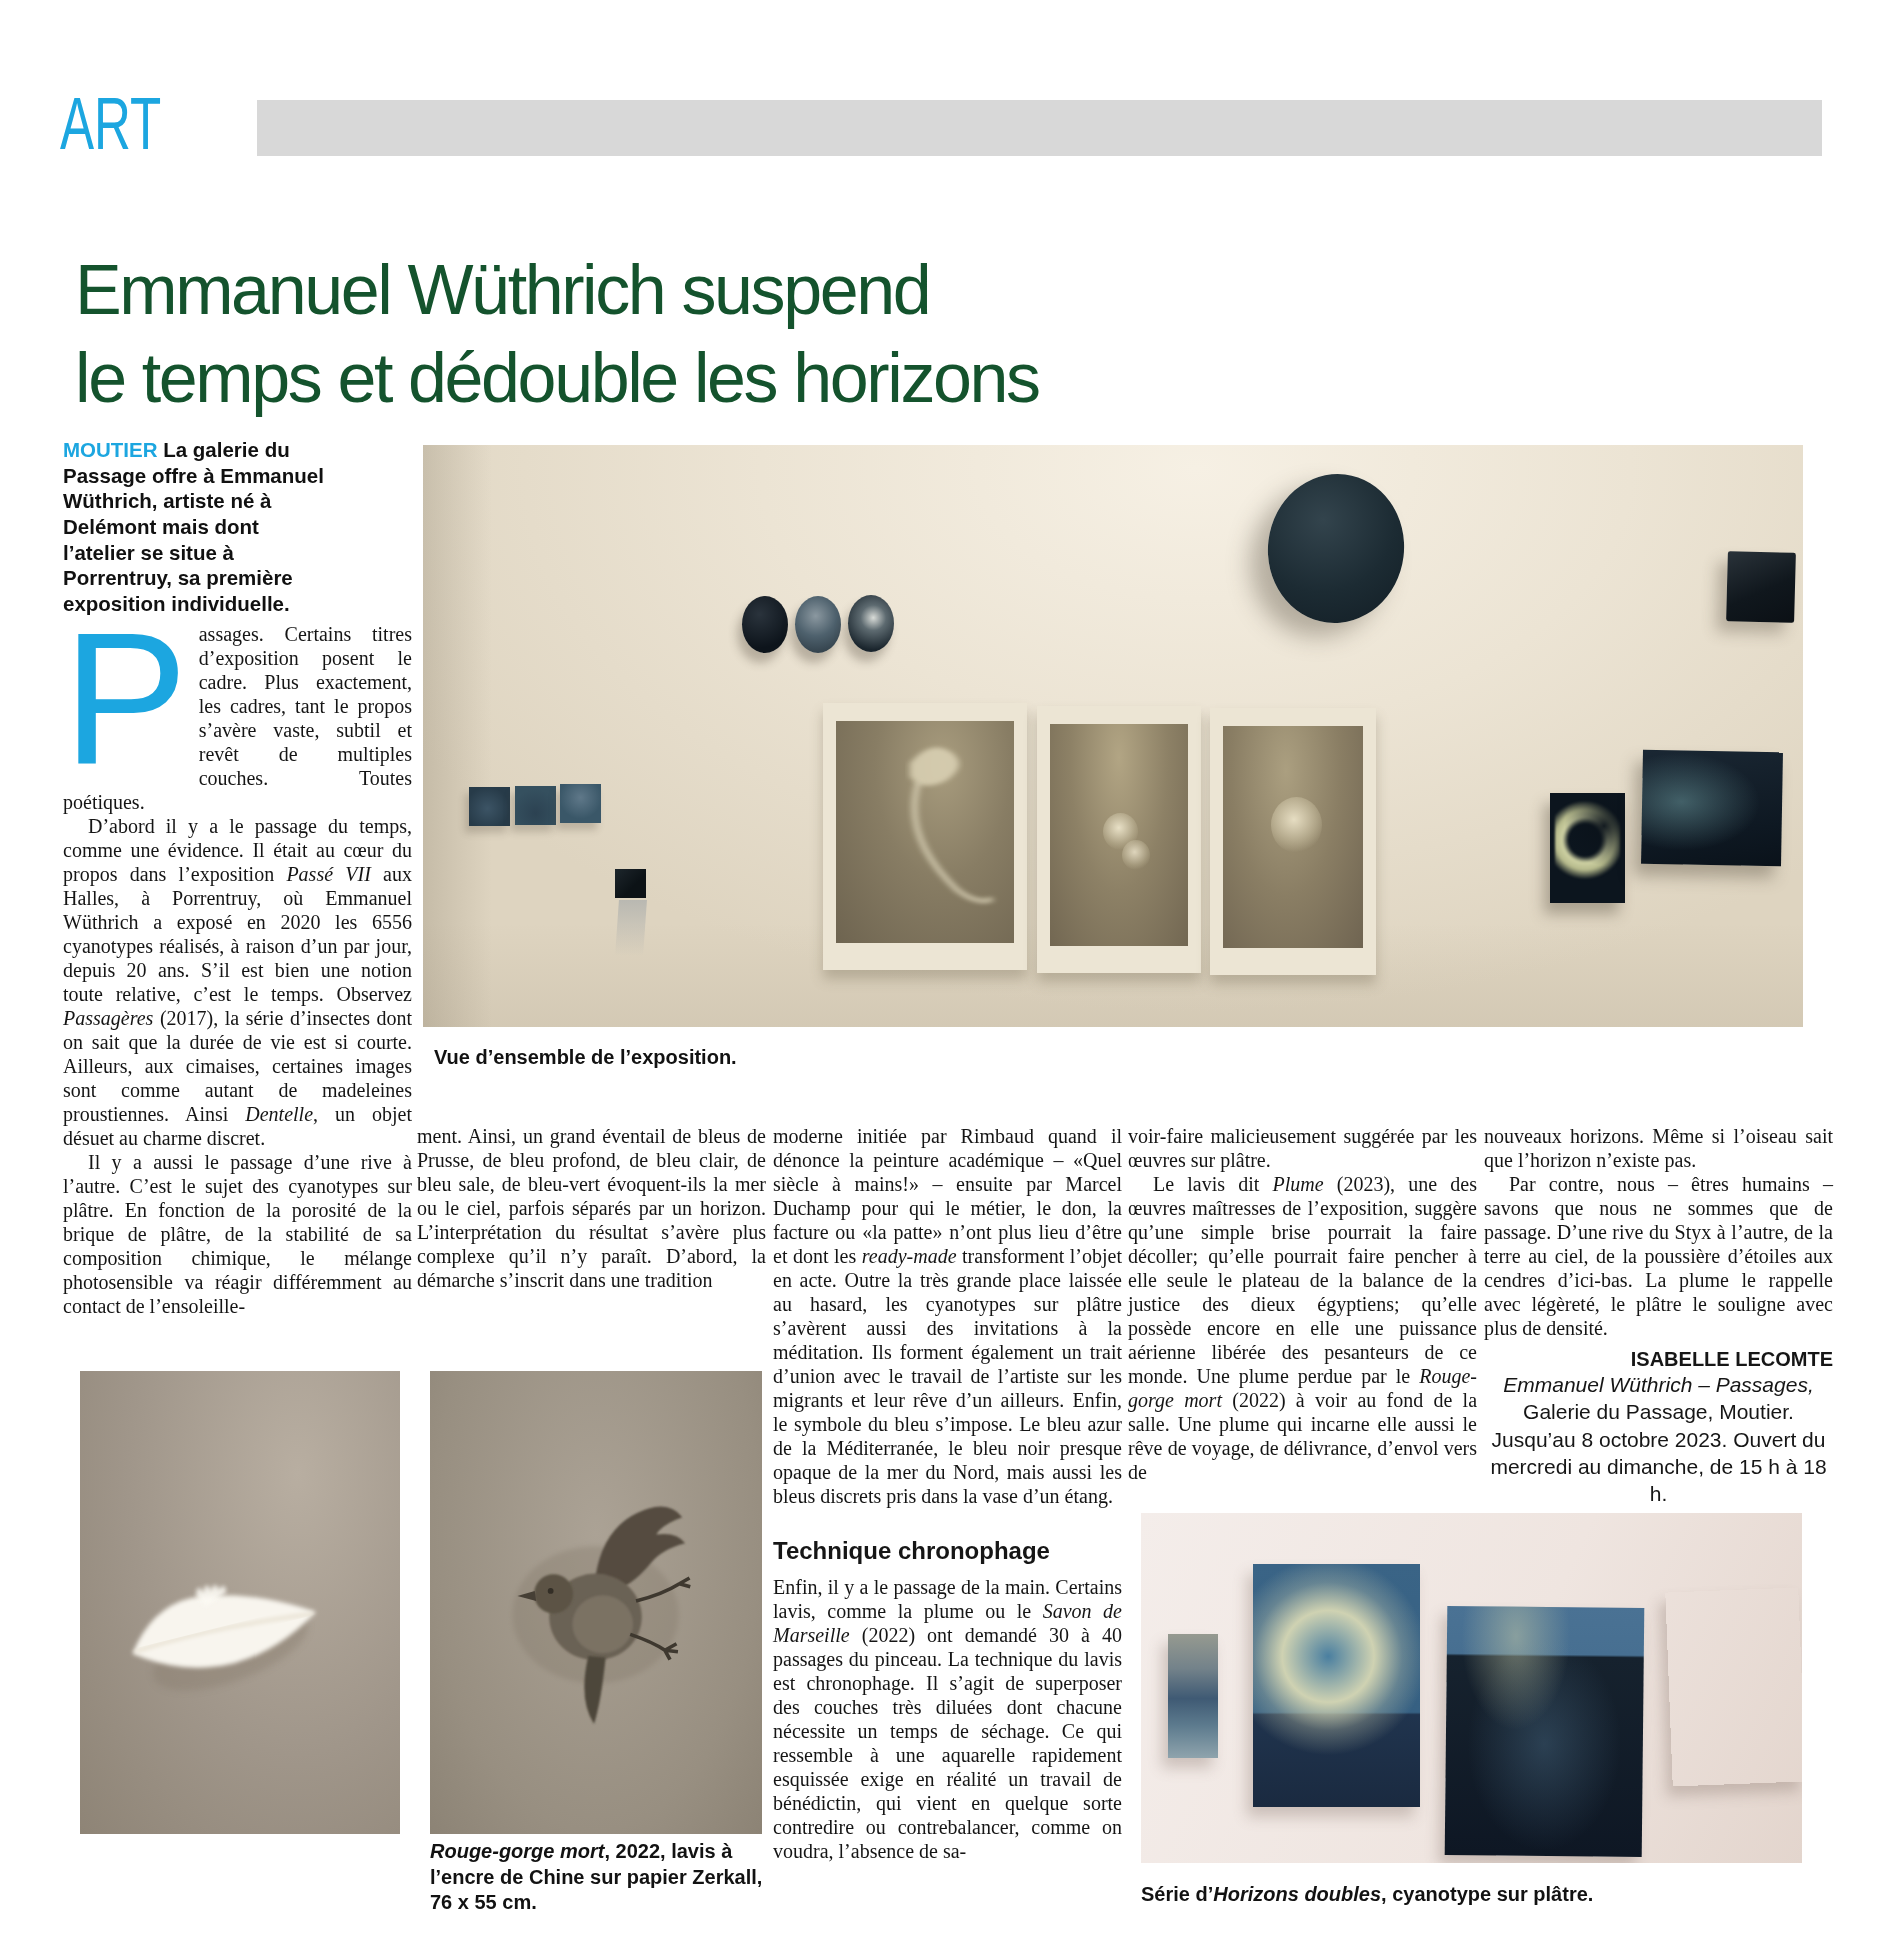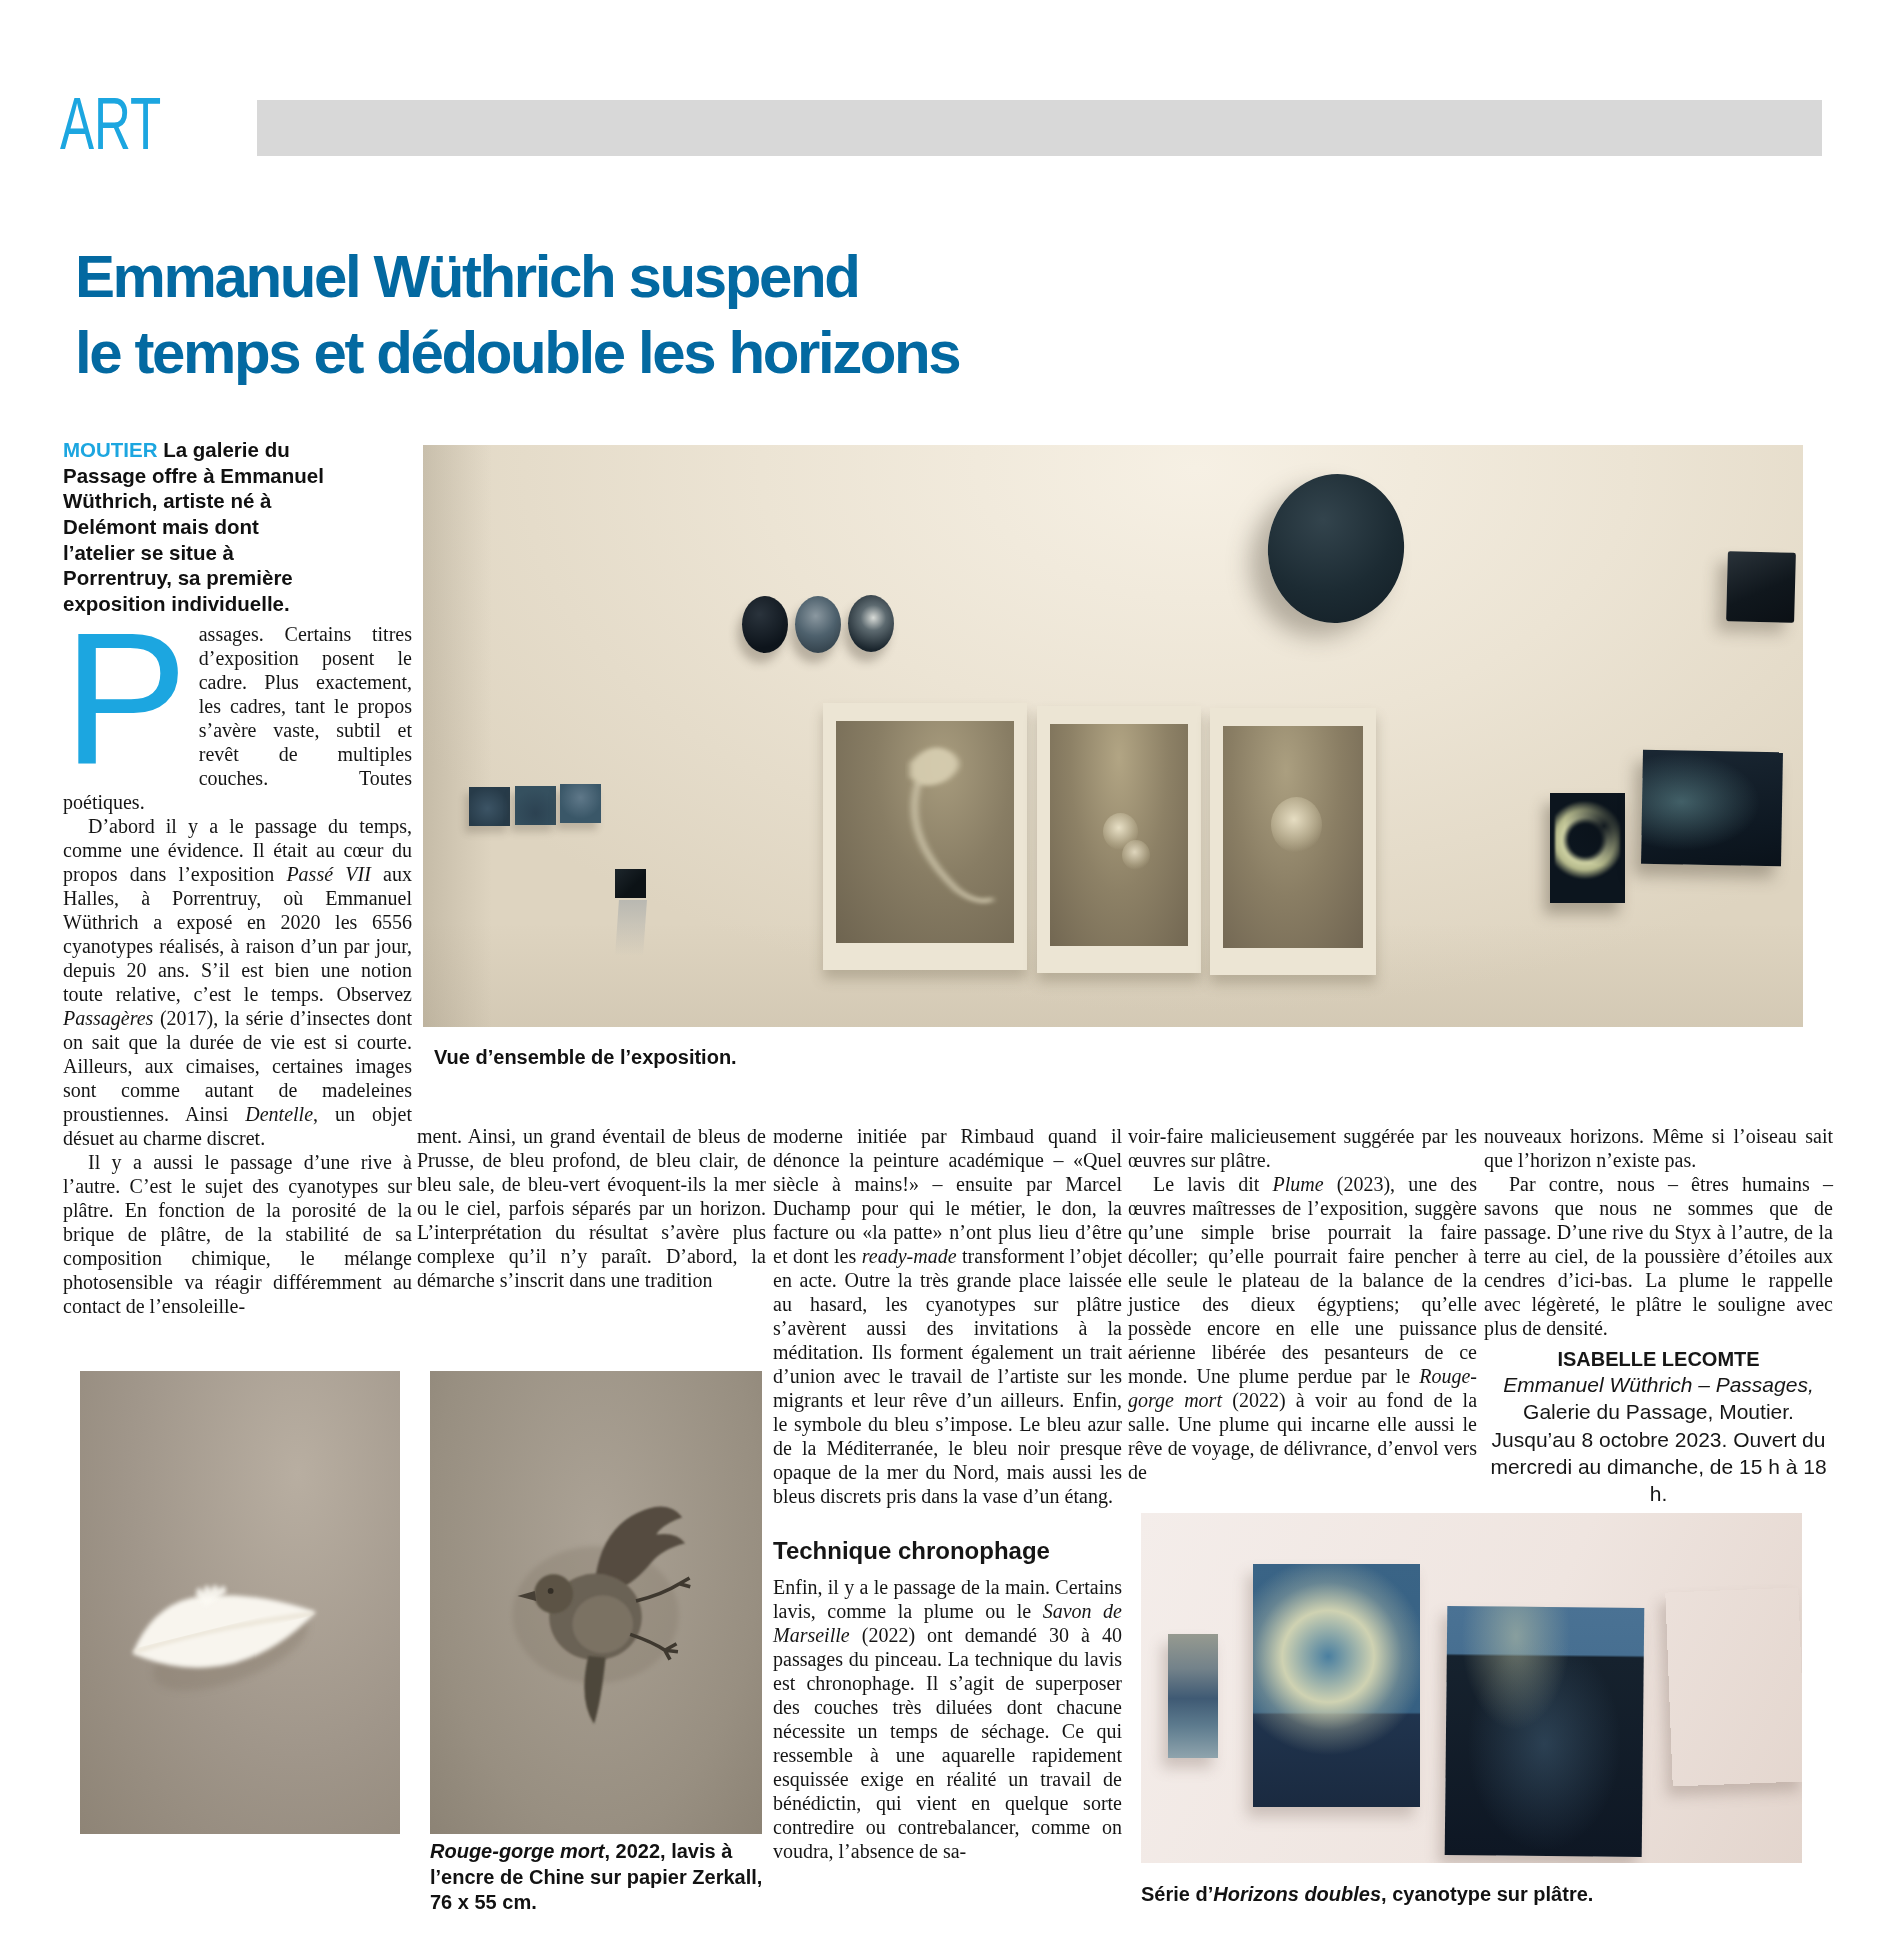--- a/index.html
+++ b/index.html
@@ -14,21 +14,21 @@
   }
   
   .section-label{
     position:absolute;left:60px;top:86px;font-size:71px;line-height:1;
     color:var(--accent);font-weight:400;letter-spacing:0px;
     transform:scale(0.72,1.05);transform-origin:left top;
   }
   .gray-bar{position:absolute;left:257px;top:100px;width:1565px;height:56px;background:var(--bar);}
   .headline{
     position:absolute;left:75px;top:199px;width:1763px;
-    font-size:60px;line-height:1.26;font-weight:700;letter-spacing:-2.4px;color:#0369a1;
+    font-size:70px;line-height:1.26;font-weight:400;letter-spacing:-2.4px;color:#14532d;
   }
   
   .lead{
     position:absolute;left:63px;top:437px;width:273px;
     font-size:20.5px;line-height:1.25;font-weight:700;color:#111;
   }
   .lead .kicker{color:var(--accent);}
   
   .photo{position:absolute;overflow:hidden;}
   .photo-main{
@@ -122,21 +122,21 @@
   .dropcap{
     float:left;color:var(--accent);font-family:"Liberation Sans",sans-serif;
     font-size:187px;line-height:145px;height:145px;margin:3.6px 11px 0 0;font-weight:400;
   }
   .subhead{
     font-family:"Liberation Sans",sans-serif;font-weight:700;font-size:24px;line-height:1.1;
     text-align:left;margin:30px 0 11px 0;color:#161616;
   }
   .byline{
     font-family:"Liberation Sans",sans-serif;font-weight:700;font-size:20px;
-    text-align:center;margin-top:7.2px;color:#161616;
+    text-align:right;margin-top:7.2px;color:#161616;
   }
   .info{
     font-family:"Liberation Sans",sans-serif;font-size:21px;line-height:1.3;font-weight:400;
     text-align:center;margin-top:56px;color:#161616;
   }
   .info i{font-style:italic;}
   
   .photo-plume{
     left:80px;top:1371px;width:320px;height:463px;
     background:

